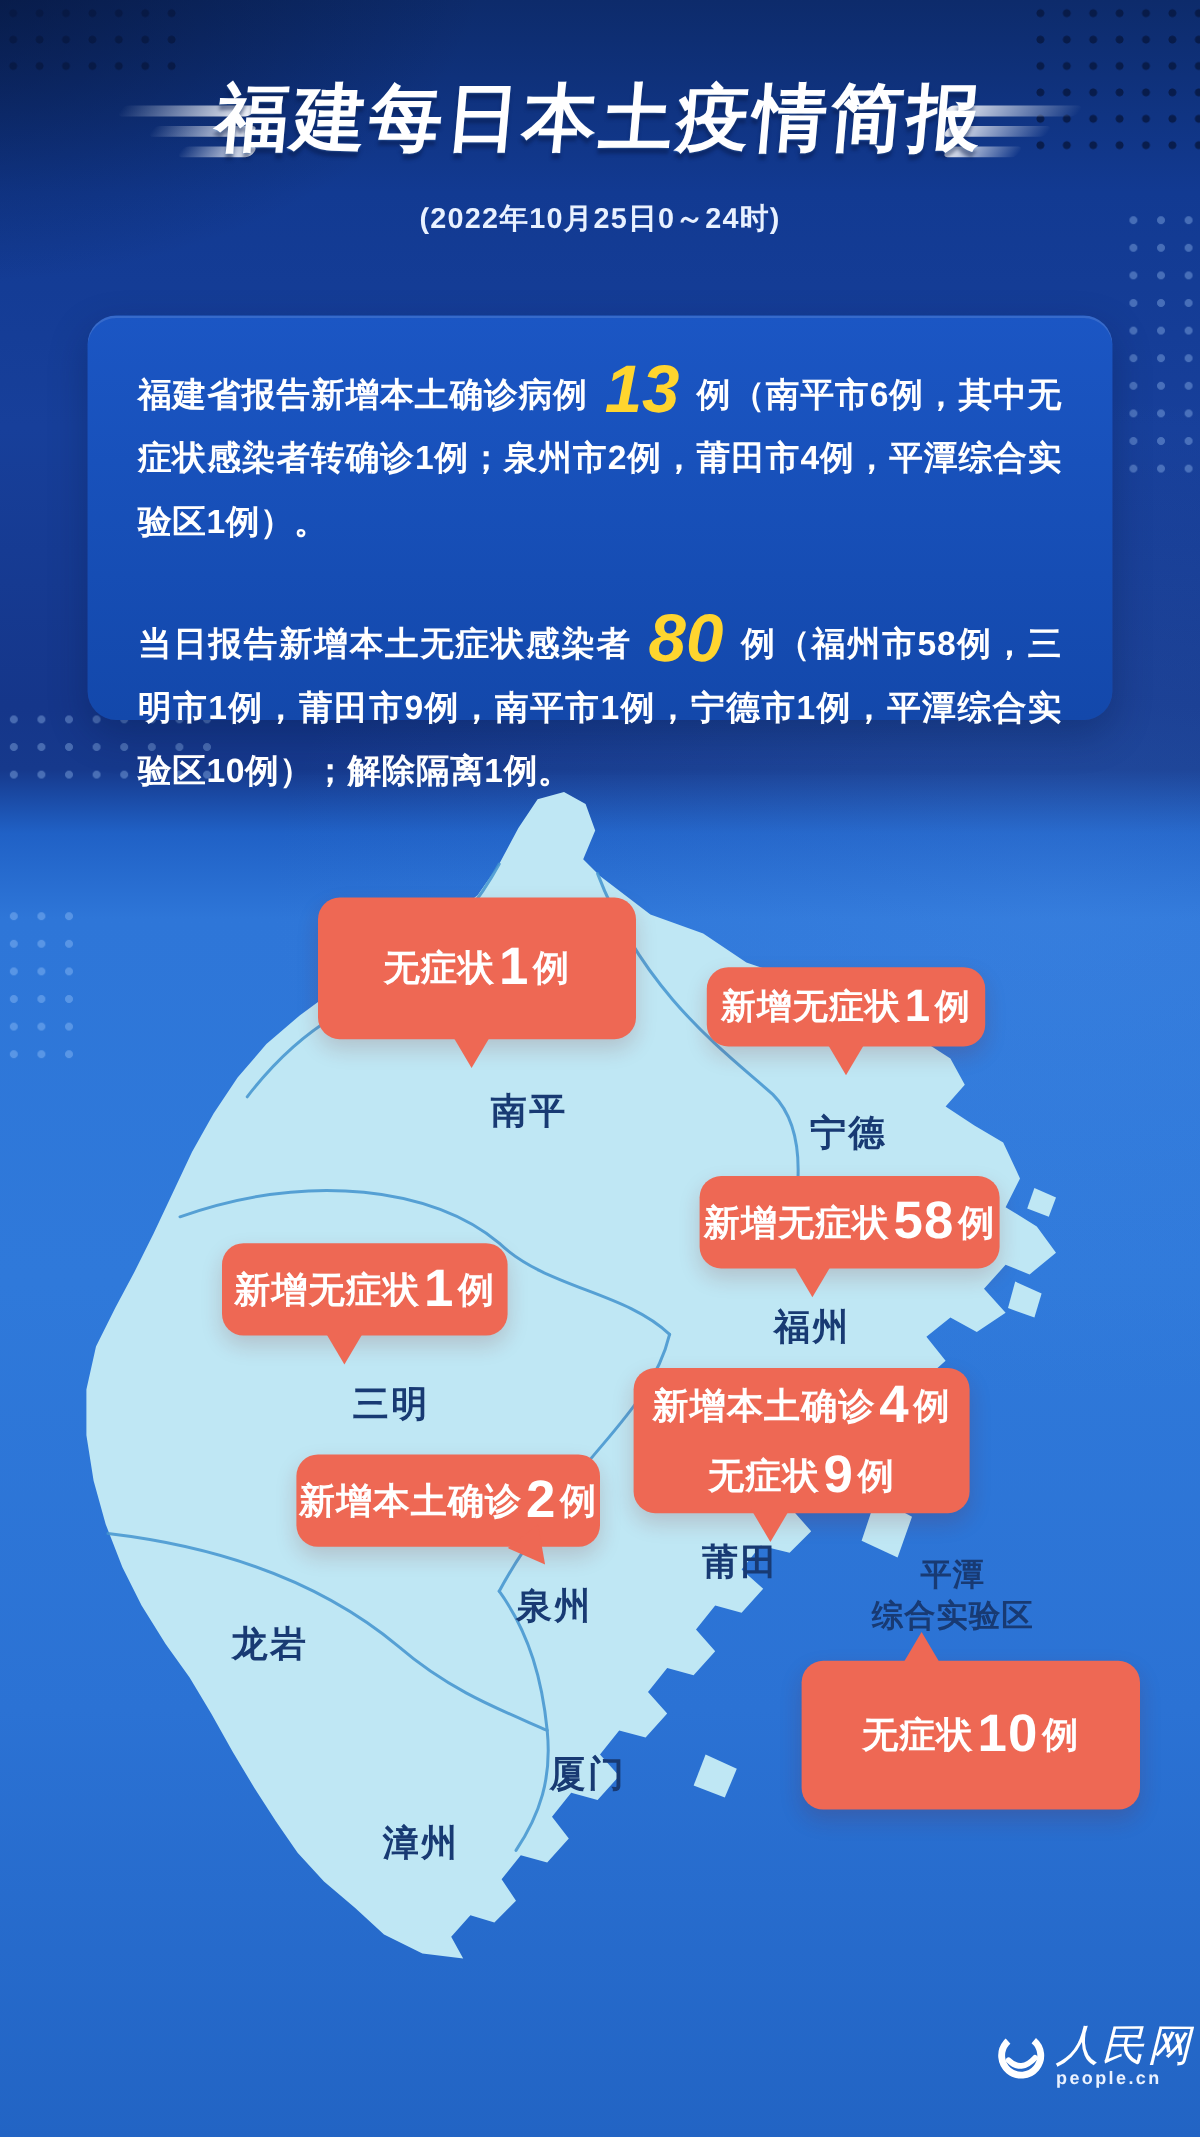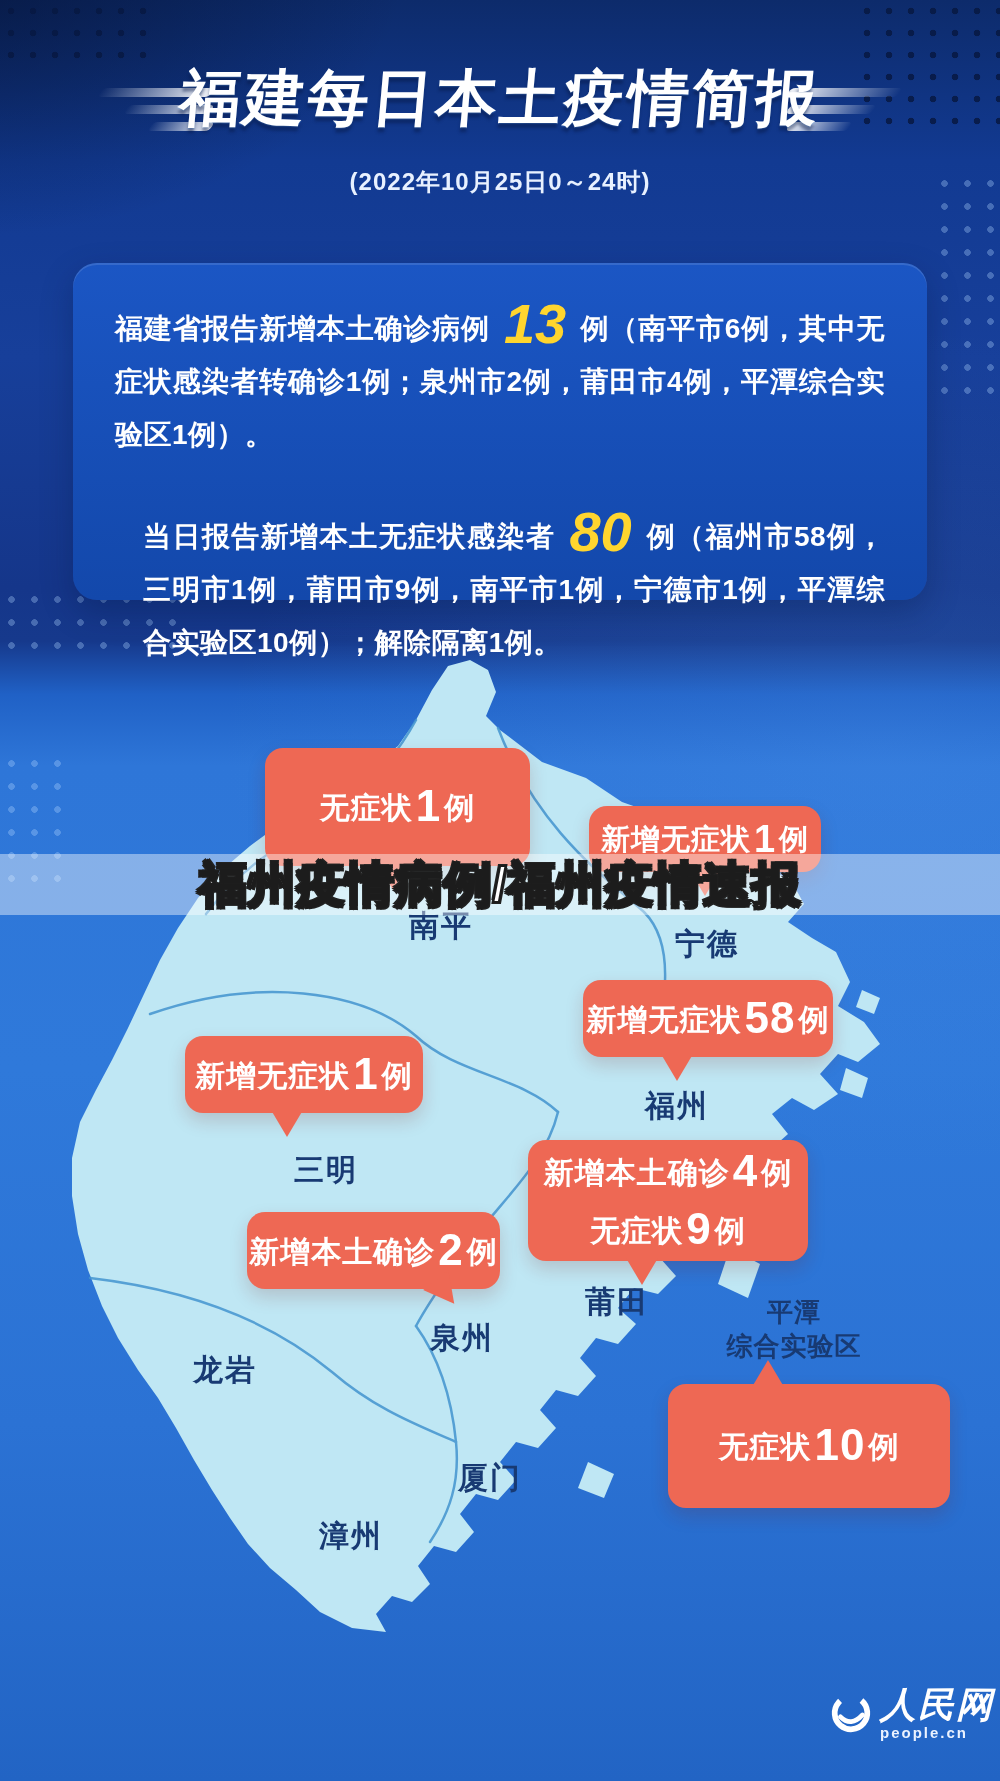--- a/index.html
+++ b/index.html
@@ -37,21 +37,21 @@
   .info-box{
     position:absolute;left:73px;top:263px;width:854px;height:337px;border-radius:24px;
     background:linear-gradient(180deg,#1b56c4 0%,#1348ab 100%);
     box-shadow:inset 0 2px 0 rgba(255,255,255,.12), 0 12px 32px rgba(5,20,60,.28);
     box-sizing:border-box;padding:34px 42px 1px 42px;
   }
   .report{
     margin:0;color:#ffffff;font-size:28px;font-weight:700;line-height:53px;
     text-align:justify;letter-spacing:.5px;
   }
-  .report + .report{margin-top:44px;margin-left:28px;}
+  .report + .report{margin-top:44px;}
   .yellow-num{
     color:#ffd52e;font-size:56px;font-weight:900;font-style:italic;
     margin:0 14px;line-height:53px;vertical-align:-5px;letter-spacing:0;
   }
   
   .map-svg{position:absolute;left:0;top:0;width:1000px;height:1781px;pointer-events:none;}
   .city{
     position:absolute;transform:translateX(-50%);color:#183a73;
     font-size:30px;font-weight:800;white-space:nowrap;letter-spacing:2px;z-index:3;
   }
@@ -78,21 +78,21 @@
     display:flex;align-items:center;justify-content:center;
   }
   .wm-text{
     font-size:48px;font-weight:900;color:#ffffff;letter-spacing:1px;white-space:nowrap;
     -webkit-text-stroke:2.2px #1c1c1c;
     text-shadow:2px 2px 0 #222,-2px 2px 0 #222,2px -2px 0 #222,-2px -2px 0 #222;
   }
   
   .brand{position:absolute;left:828px;top:1688px;display:flex;align-items:flex-start;z-index:3;}
   .brand-icon{width:46px;height:46px;margin-right:6px;margin-top:2px;}
-  .brand-cn{font-size:36px;font-weight:700;font-style:italic;color:#fff;letter-spacing:2px;line-height:34px;}
+  .brand-cn{font-size:36px;font-weight:400;font-style:italic;color:#fff;letter-spacing:2px;line-height:34px;}
   .brand-en{font-size:15px;font-weight:700;color:#eaf2ff;letter-spacing:2px;margin-top:2px;}
 </style>
 </head>
 <body>
 
 <div class="poster">
 
   <div class="dots dots-dark" style="left:0;top:0;width:150px;height:62px"></div>
   <div class="dots dots-dark" style="left:856px;top:0;width:144px;height:134px"></div>
   <div class="dots dots-light" style="left:933px;top:172px;width:67px;height:230px"></div>
@@ -192,23 +192,20 @@
   <div class="callout" style="left:247px;top:1212px;width:253px;height:77px">
     <div class="co-line"><span>新增本土确诊</span><span class="co-num">2</span><span>例</span></div>
     <i class="ptr slant" style="left:182px"></i>
   </div>
 
   <div class="callout" style="left:668px;top:1384px;width:282px;height:124px">
     <div class="co-line"><span>无症状</span><span class="co-num">10</span><span>例</span></div>
     <i class="ptr up" style="left:84px"></i>
   </div>
 
-  <div class="wm-band">
-    <span class="wm-text">福州疫情病例/福州疫情速报</span>
-  </div>
 
   <div class="brand">
     <svg class="brand-icon" viewBox="0 0 48 48">
       <circle cx="24" cy="24" r="17" fill="none" stroke="#ffffff" stroke-width="6" stroke-dasharray="82 26" transform="rotate(-50 24 24)"></circle>
       <path d="M13 28 q11 11 23 -2" stroke="#ffffff" stroke-width="5" fill="none" stroke-linecap="round"></path>
     </svg>
     <div class="brand-text">
       <div class="brand-cn">人民网</div>
       <div class="brand-en">people.cn</div>
     </div>

